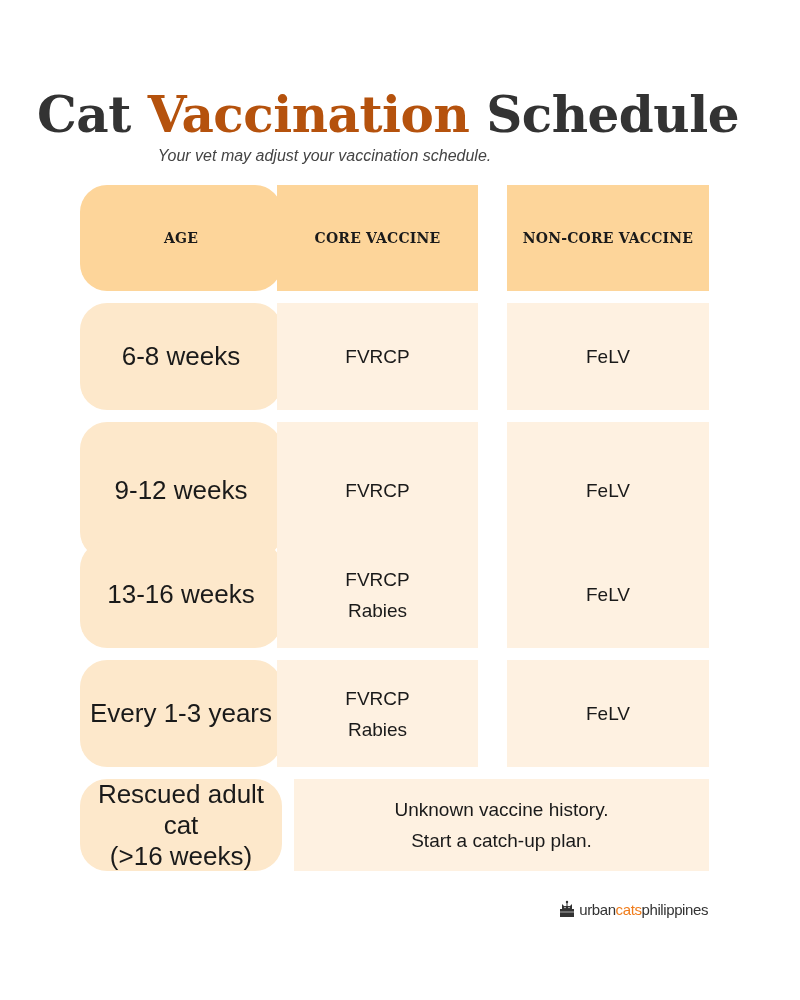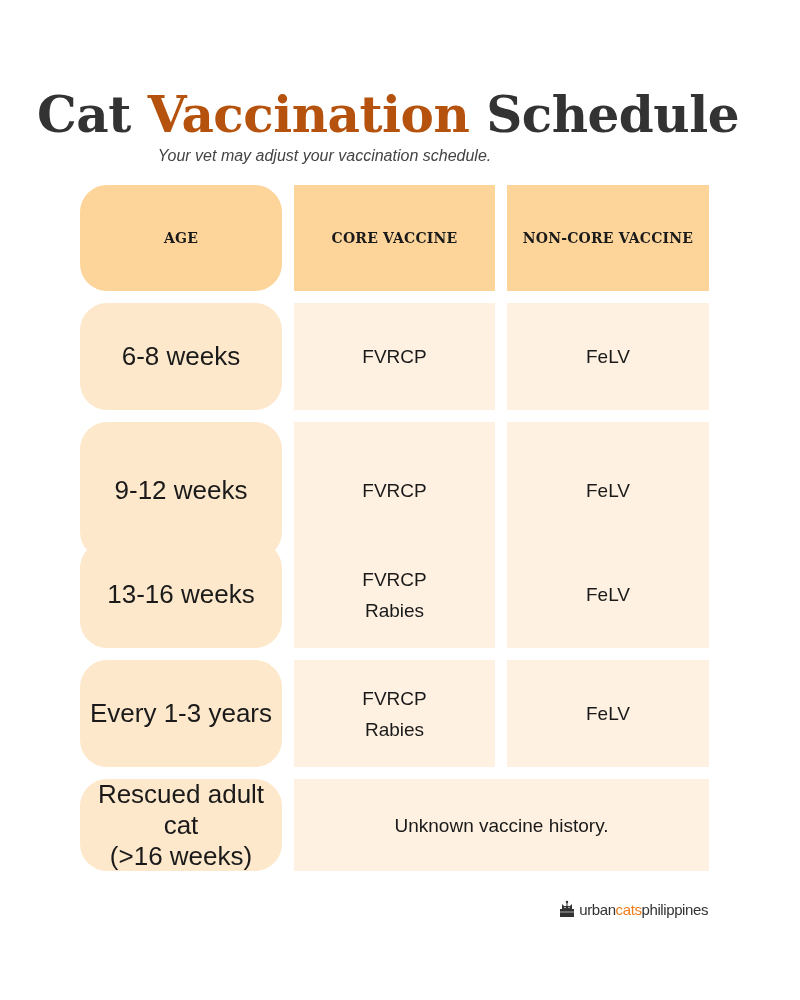--- a/index.html
+++ b/index.html
@@ -53,21 +53,21 @@
       color: #1a1a1a;
       line-height: 31px;
     }
     .vac {
       background: #FEF1E1;
       font-size: 19px;
       color: #1a1a1a;
       line-height: 31px;
     }
     .c1 { left: 80px; width: 202px; border-radius: 27px; }
-    .c2 { left: 294px; width: 201px; }
+    .c2 { left: 277px; width: 201px; }
     .c3 { left: 507px; width: 202px; }
     .c23 { left: 294px; width: 415px; }
     .r0 { top: 185px; height: 106px; }
     .r1 { top: 303px; height: 107px; }
     .r2 { top: 422px; height: 137px; }
     .r3 { top: 541px; height: 107px; }
     .r4 { top: 660px; height: 107px; }
     .r5 { top: 779px; height: 92px; }
     .stack { display: flex; flex-direction: column; align-items: center; }
     .logo {
@@ -135,20 +135,21 @@
   <div class="cell vac c3 r4">
       <span>FeLV</span>
     </div>
 
   <div class="cell age c1 r5 stack">
     <span>Rescued adult cat</span>
     <span>(&gt;16 weeks)</span>
   </div>
   <div class="cell vac c23 r5 stack">
     <span>Unknown vaccine history.</span>
+    <span>Start a catch-up plan.</span>
   </div>
 </div>
 
 <div class="logo">
   <svg width="18" height="18" viewBox="0 0 18 18">
     <rect x="2" y="9" width="14" height="8" fill="#333"></rect>
     <path d="M4 9 L4 4 L6 6 L12 6 L14 4 L14 9 Z" fill="#333"></path>
     <circle cx="9" cy="2" r="1.2" fill="#333"></circle>
     <line x1="9" y1="3" x2="9" y2="6" stroke="#333" stroke-width="1"></line>
     <circle cx="7" cy="7.5" r="0.7" fill="#fff"></circle>

